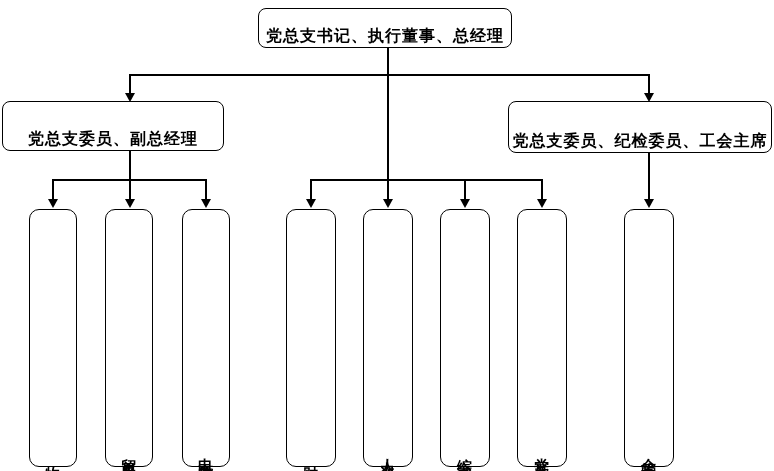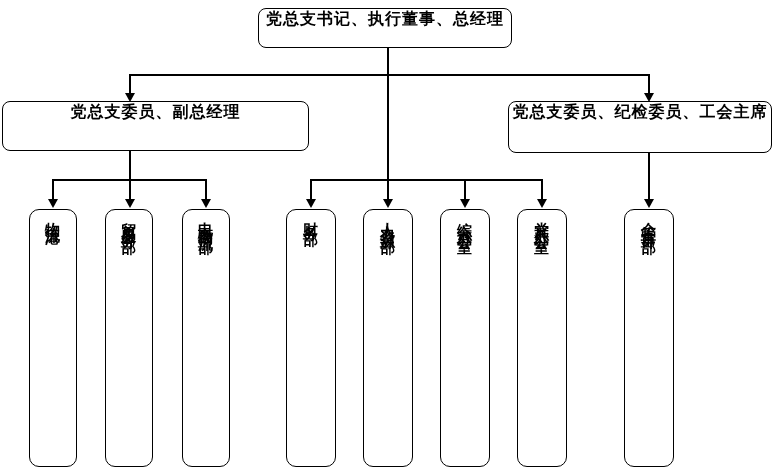--- a/index.html
+++ b/index.html
@@ -15,21 +15,21 @@
     background: #ffffff;
     overflow: hidden;
   }
   
   .node {
     position: absolute;
     box-sizing: border-box;
     background: #ffffff;
     border: 1.4px solid #000000;
     display: flex;
-    align-items: flex-start;
+    align-items: flex-end;
     justify-content: center;
     color: #000000;
     font-weight: bold;
   }
   .node.wide {
     border-radius: 8px;
     font-size: 16px;
     letter-spacing: 1px;
     white-space: nowrap;
   }
@@ -96,21 +96,21 @@
   <div class="v" style="left:541px; top:179px; height:21px;"></div>
   <div class="arr" style="left:537px; top:199px;"></div>
 
   <div class="v" style="left:648px; top:151px; height:48px;"></div>
   <div class="arr" style="left:644px; top:199px;"></div>
 
   <div class="node wide" style="left:258px; top:8px; width:254px; height:40px;">
     <span>党总支书记、执行董事、总经理</span>
   </div>
 
-  <div class="node wide" style="left:2px; top:101px; width:307px; height:50px;">
+  <div class="node wide" style="left:2px; top:101px; width:222px; height:50px;">
     <span>党总支委员、副总经理</span>
   </div>
 
   <div class="node wide" style="left:508px; top:101px; width:264px; height:52px;">
     <span>党总支委员、纪检委员、工会主席</span>
   </div>
 
   <div class="node tall" style="left:29px; top:209px; width:48px; height:258px;">
     <span class="vtext">物流港</span>
   </div>

